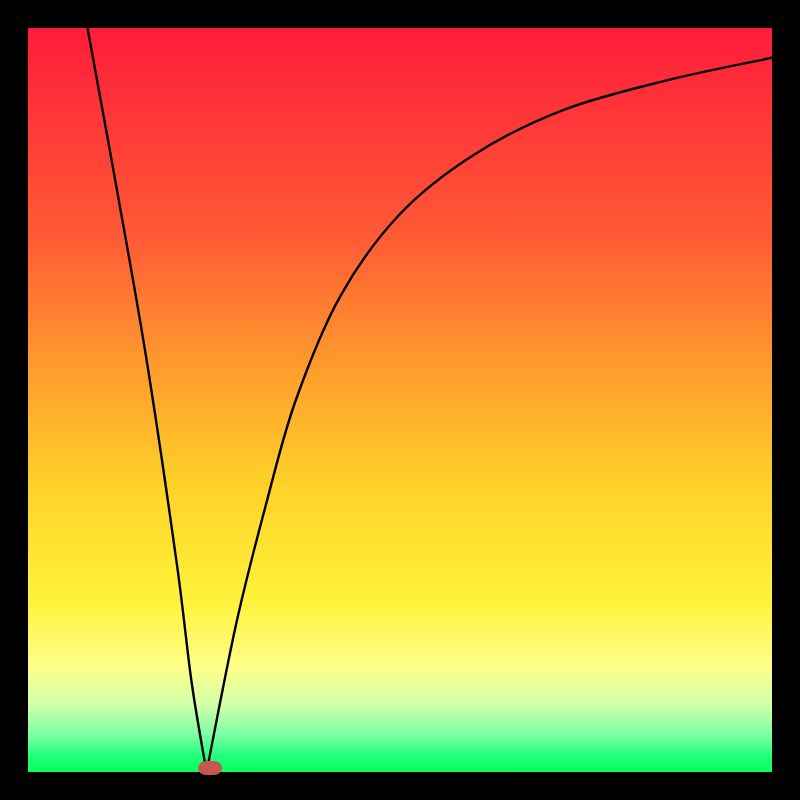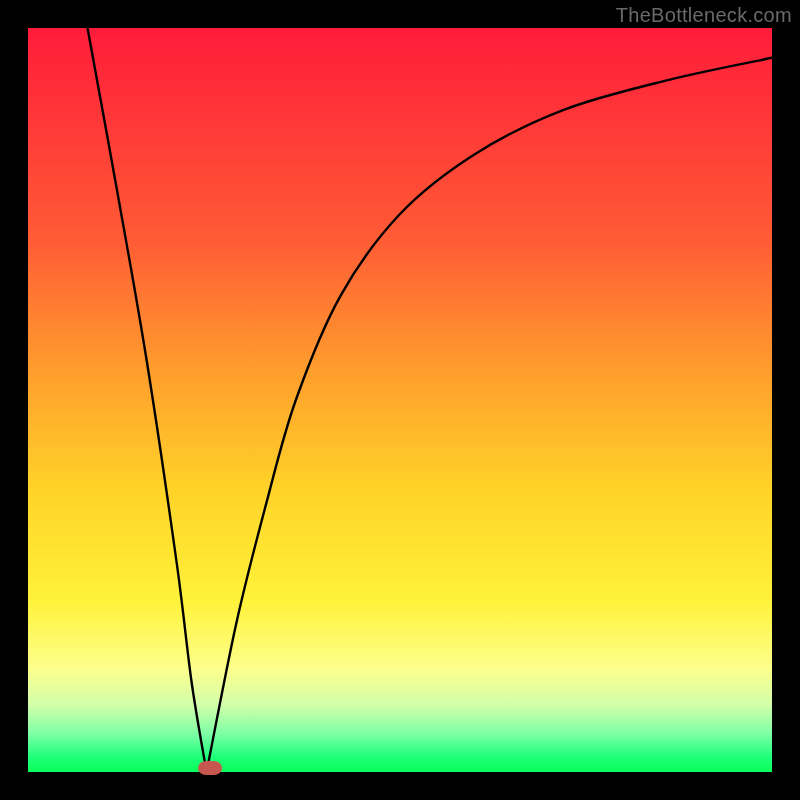--- a/index.html
+++ b/index.html
@@ -68,14 +68,13 @@
 
 <div class="frame">
 
   <div class="plot">
     <svg class="curve" viewBox="0 0 744 744" preserveAspectRatio="none">
       <path id="curve-path" d="M 59.52 0 C 64.48 27.27999999999999, 79.36 107.87999999999997, 89.28 163.67999999999995 C 99.2 219.47999999999993, 109.12 272.79999999999995, 119.04 334.79999999999995 C 128.96 396.79999999999995, 141.36 482.35999999999996, 148.8 535.68 C 156.24 589, 158.72 620, 163.68 654.72 C 168.64000000000001 689.44, 176.08 729.12, 178.56 744 C 181.04 758.88, 173.6 768.8, 178.56 744 C 183.52 719.2, 198.40000000000003 639.84, 208.32000000000002 595.2 C 218.24 550.5600000000001, 228.16000000000003 513.36, 238.08 476.16 C 248 438.96000000000004, 255.44 406.72, 267.84 372 C 280.23999999999995 337.28, 295.11999999999995 298.84, 312.47999999999996 267.84 C 329.84 236.83999999999997, 349.68 209.56, 372 186 C 394.32 162.44, 419.12 143.84, 446.4 126.48000000000002 C 473.67999999999995 109.12000000000002, 503.43999999999994 94.24000000000005, 535.68 81.84000000000003 C 567.92 69.44000000000001, 605.12 60.759999999999934, 639.84 52.07999999999993 C 674.5600000000001 43.39999999999992, 726.64 33.47999999999998, 744 29.75999999999999" fill="none" stroke="#000" stroke-width="2.4" stroke-linecap="round" stroke-linejoin="round"></path>
     </svg>
     <div id="min-marker" class="marker" style="left: 182.28px; top: 740.28px;"></div>
   </div>
 
-  <div class="watermark">TheBottleneck.com</div>
 </div>
 
 </body></html>

